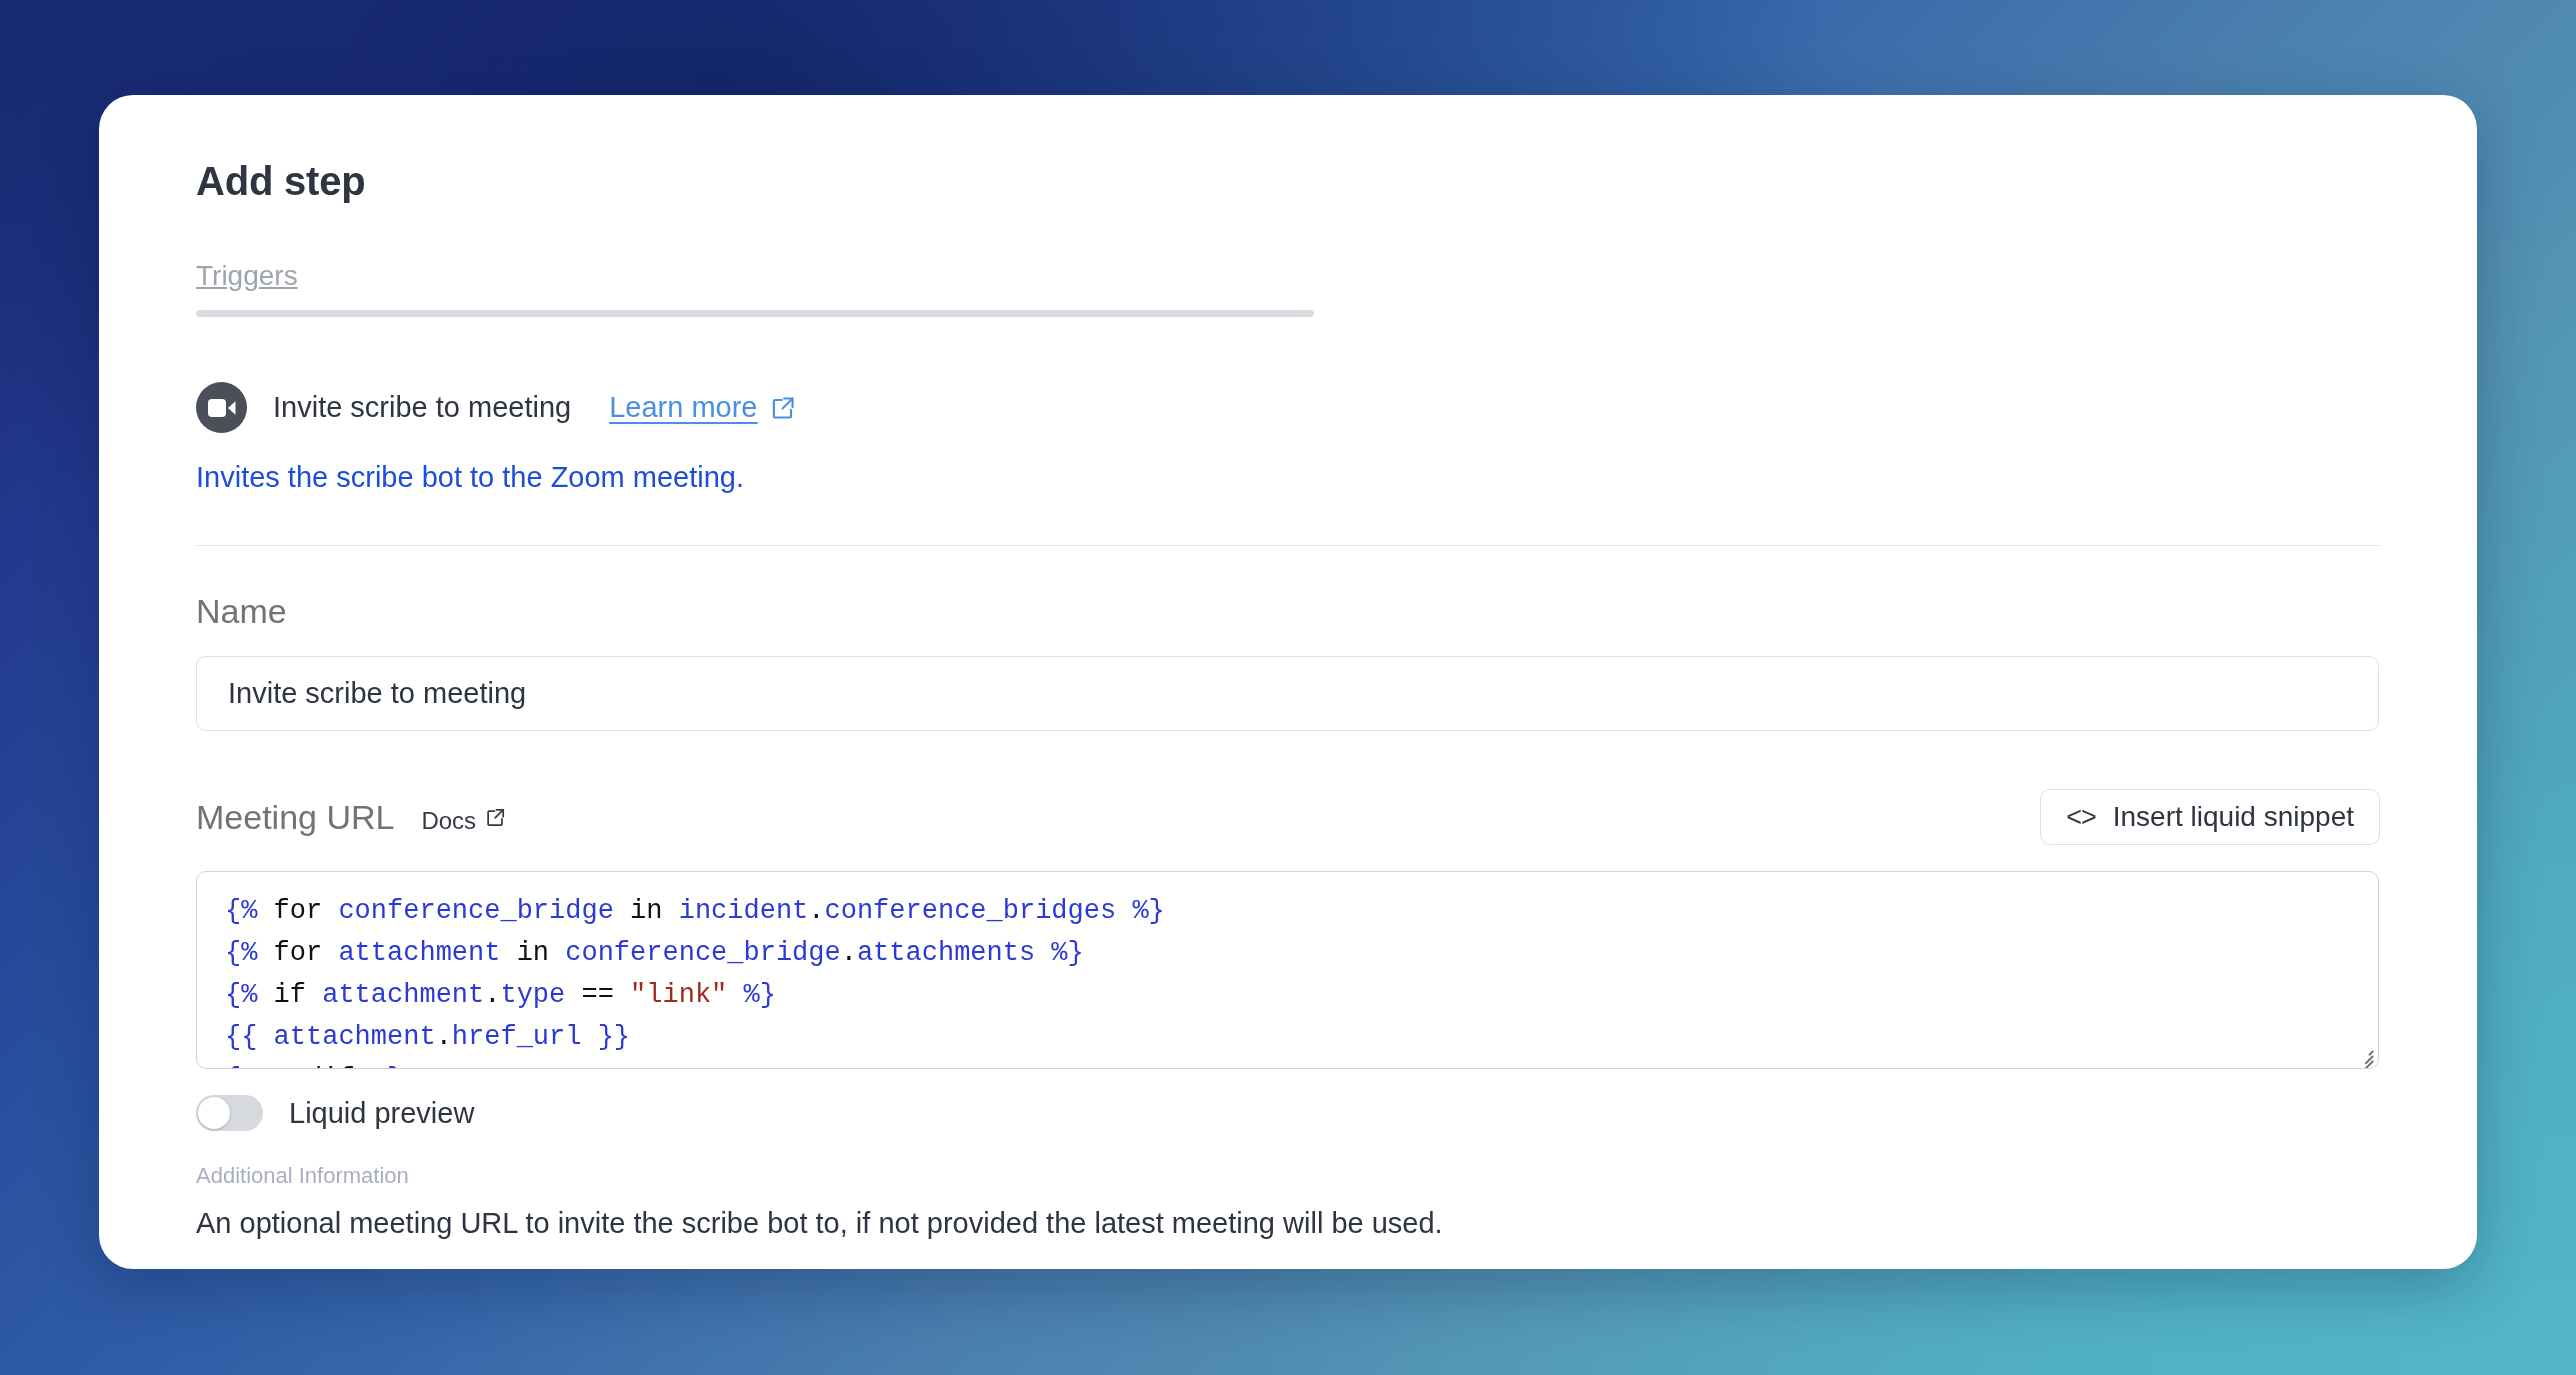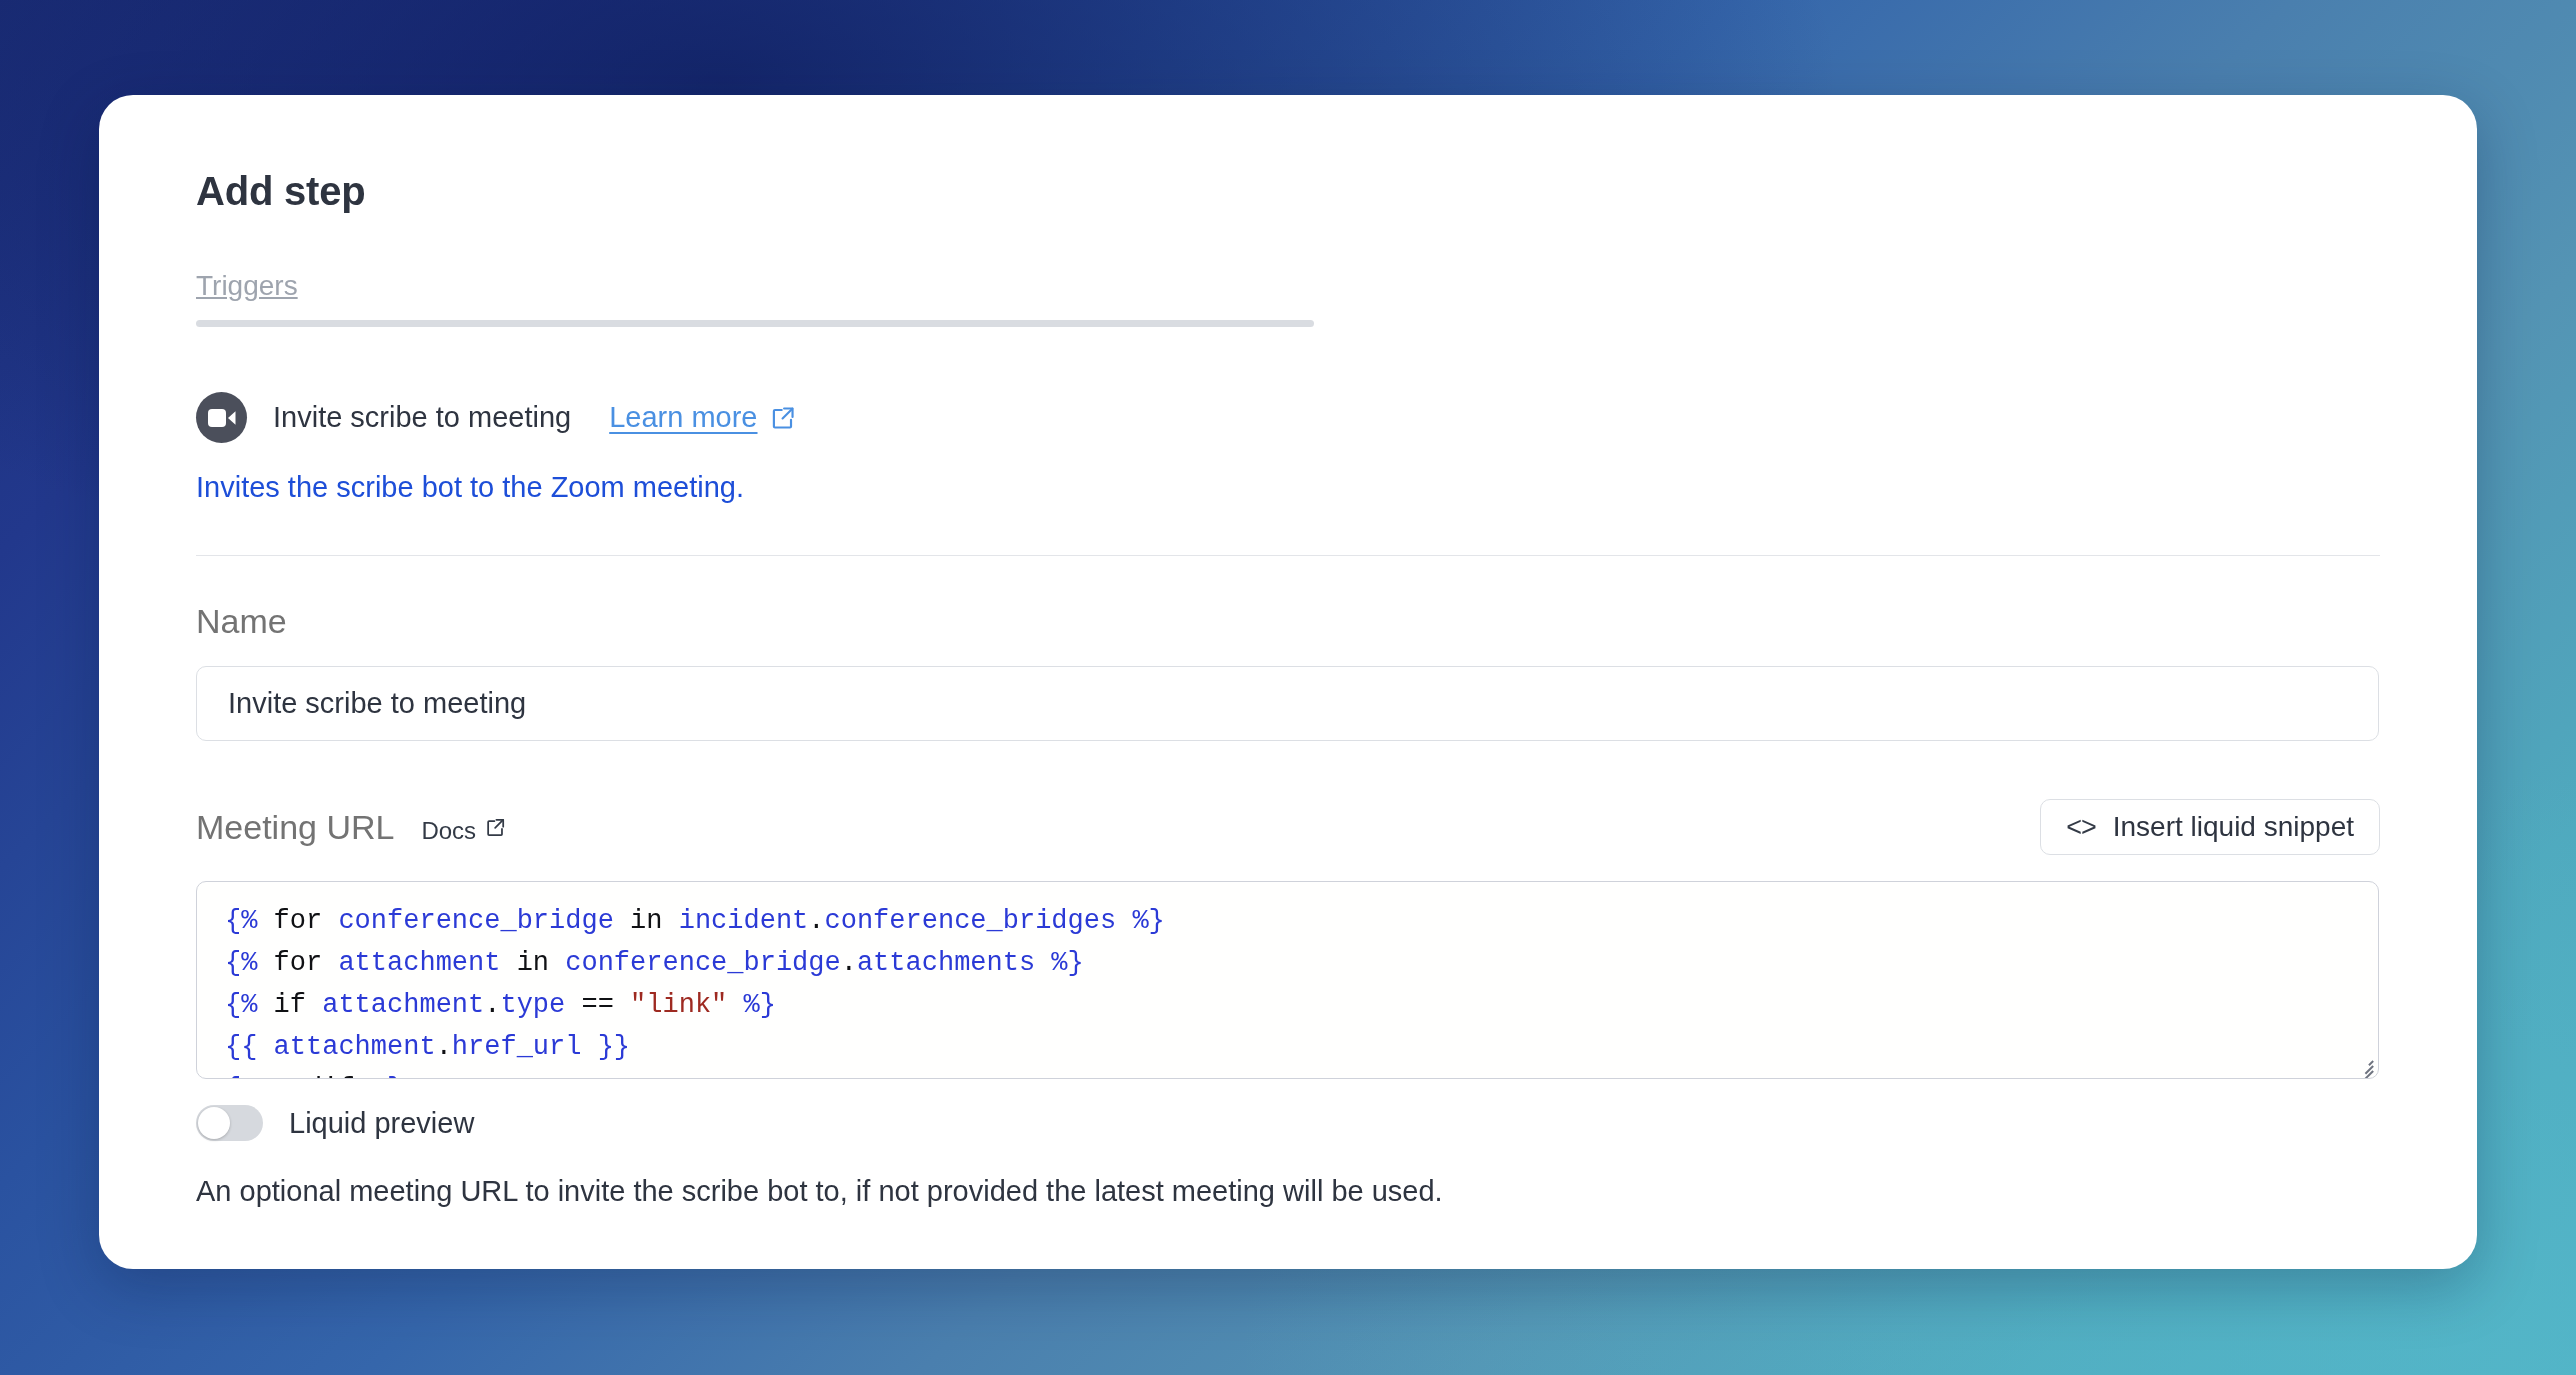--- a/index.html
+++ b/index.html
@@ -42,22 +42,23 @@
     top: 95px;
     width: 2378px;
     height: 1174px;
     background: #ffffff;
     border-radius: 34px;
     box-shadow: 0 18px 60px rgba(8,20,60,0.28);
     overflow: hidden;
   }
 
   .card-inner {
-    padding: 72px 97px 0 97px;
+    padding: 52px 97px 0 97px;
     height: 100%;
+    margin-top: 10px;
   }
 
   .page-title {
     font-size: 40px;
     font-weight: 700;
     color: #2e3440;
     letter-spacing: -0.2px;
     line-height: 1.2;
   }
 
@@ -362,19 +363,20 @@
       </div>
 
       <div class="toggle-row">
         <div class="toggle">
           <div class="knob"></div>
         </div>
         <span class="toggle-label">Liquid preview</span>
       </div>
 
       <div class="help-block">
+        <div class="help-title">Additional Information</div>
         <div class="help-text">An optional meeting URL to invite the scribe bot to, if not provided the latest meeting will be used.</div>
       </div>
     </div>
 
   </div>
 </div>
 
 
 </body></html>

